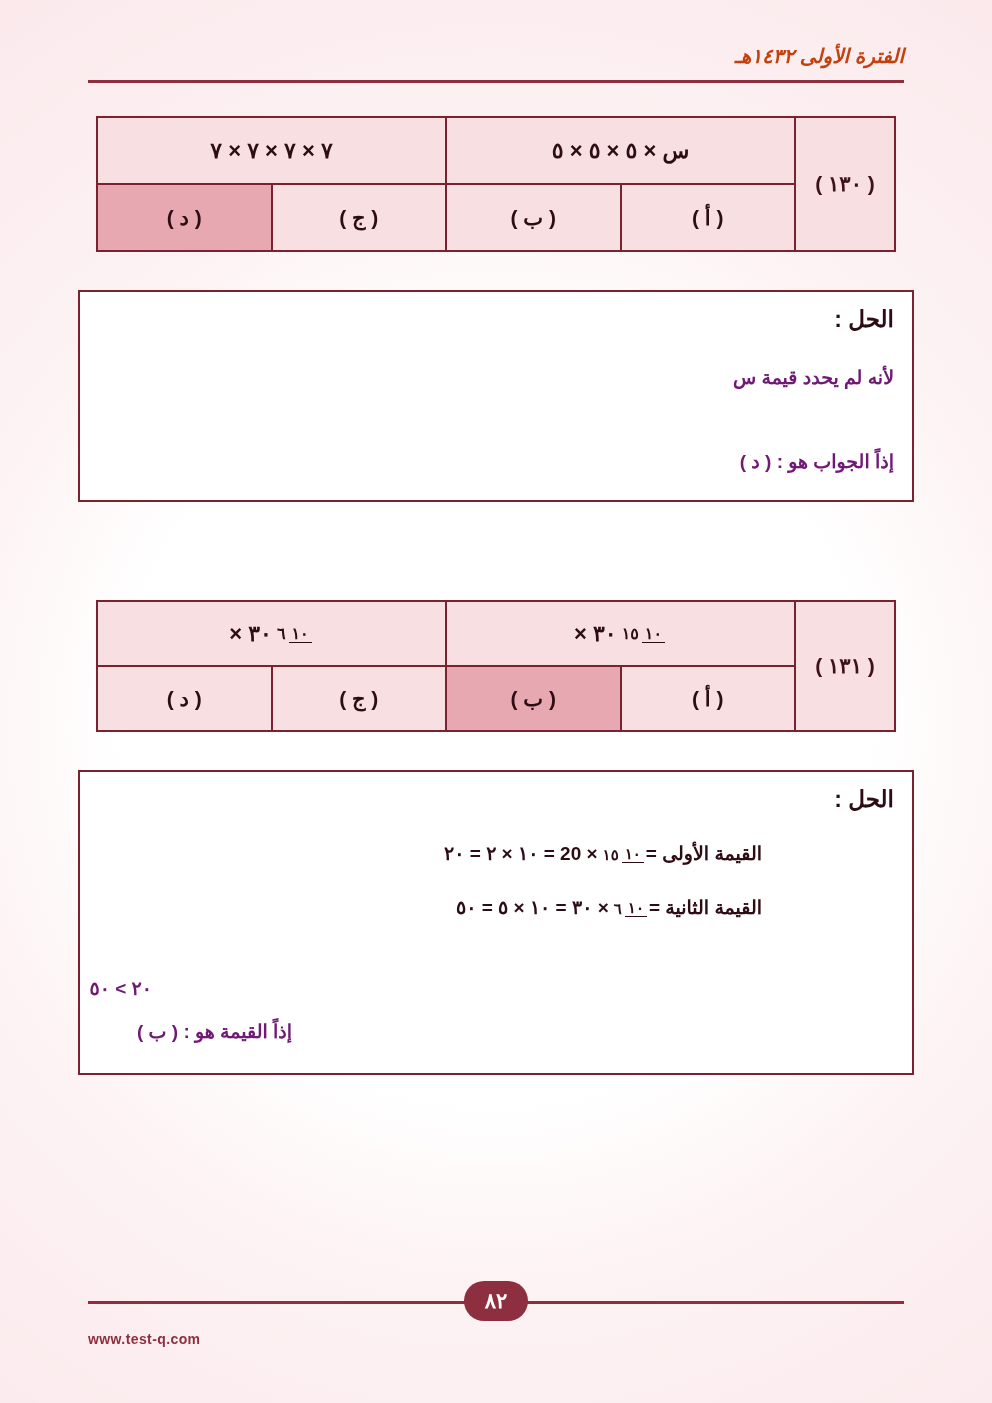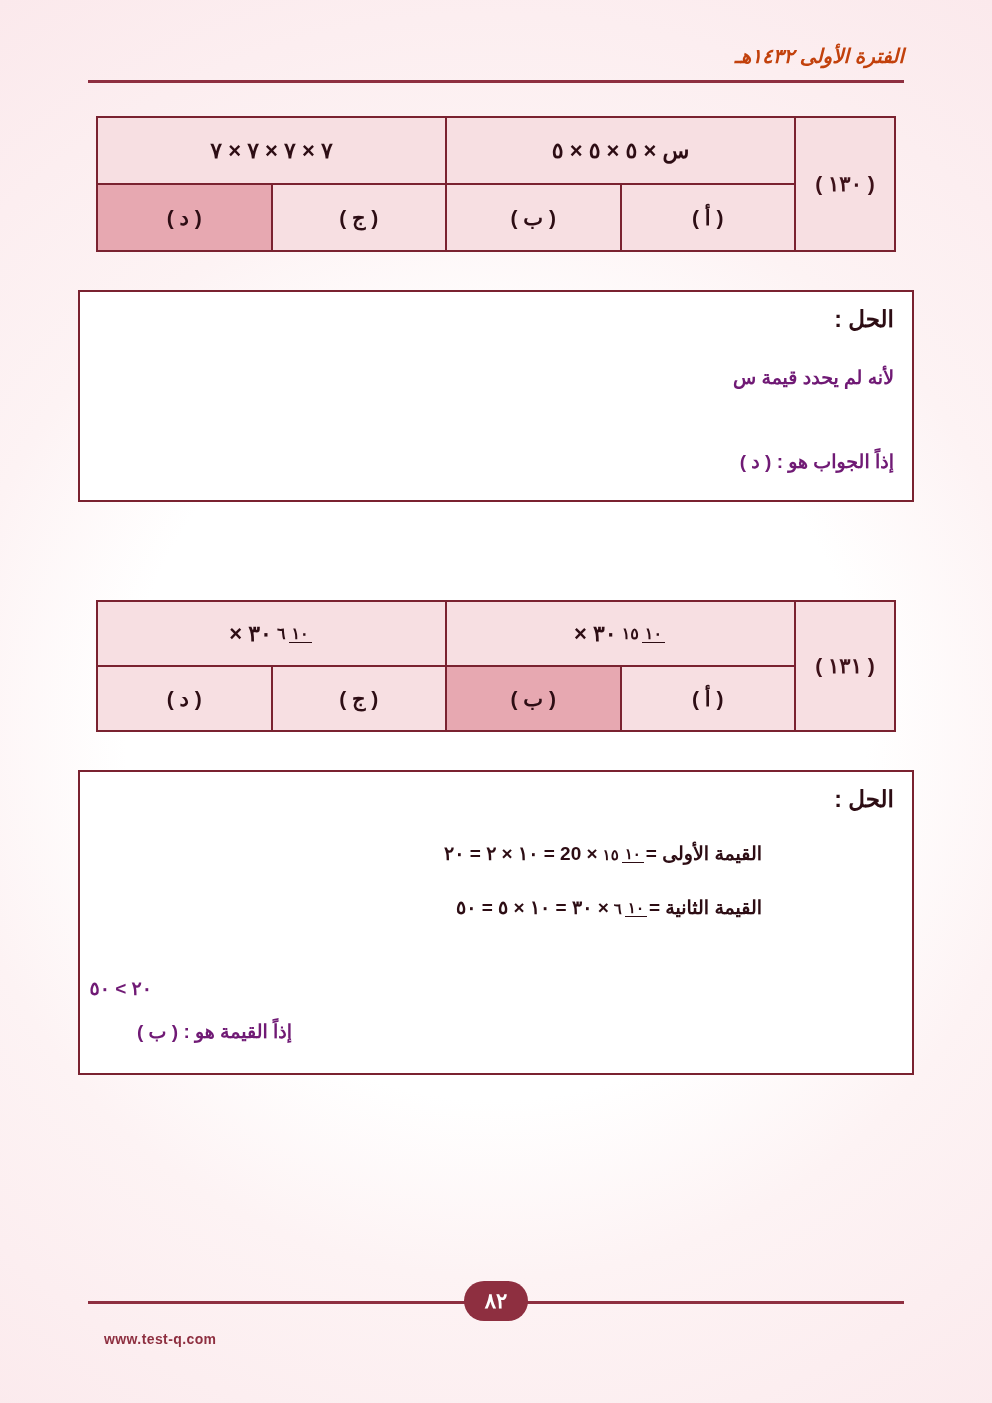--- a/index.html
+++ b/index.html
@@ -219,21 +219,20 @@
     text-align: right;
   }
   .footer-url {
     position: absolute;
     left: 0;
     top: 50px;
     color: #8e2f40;
     font-size: 14px;
     font-weight: bold;
     letter-spacing: 0.4px;
-    margin-left: 16px;
   }
 </style>
 </head>
 <body>
 
 <div class="page"></div>
 
 <div class="content">
 
   <div class="header">

